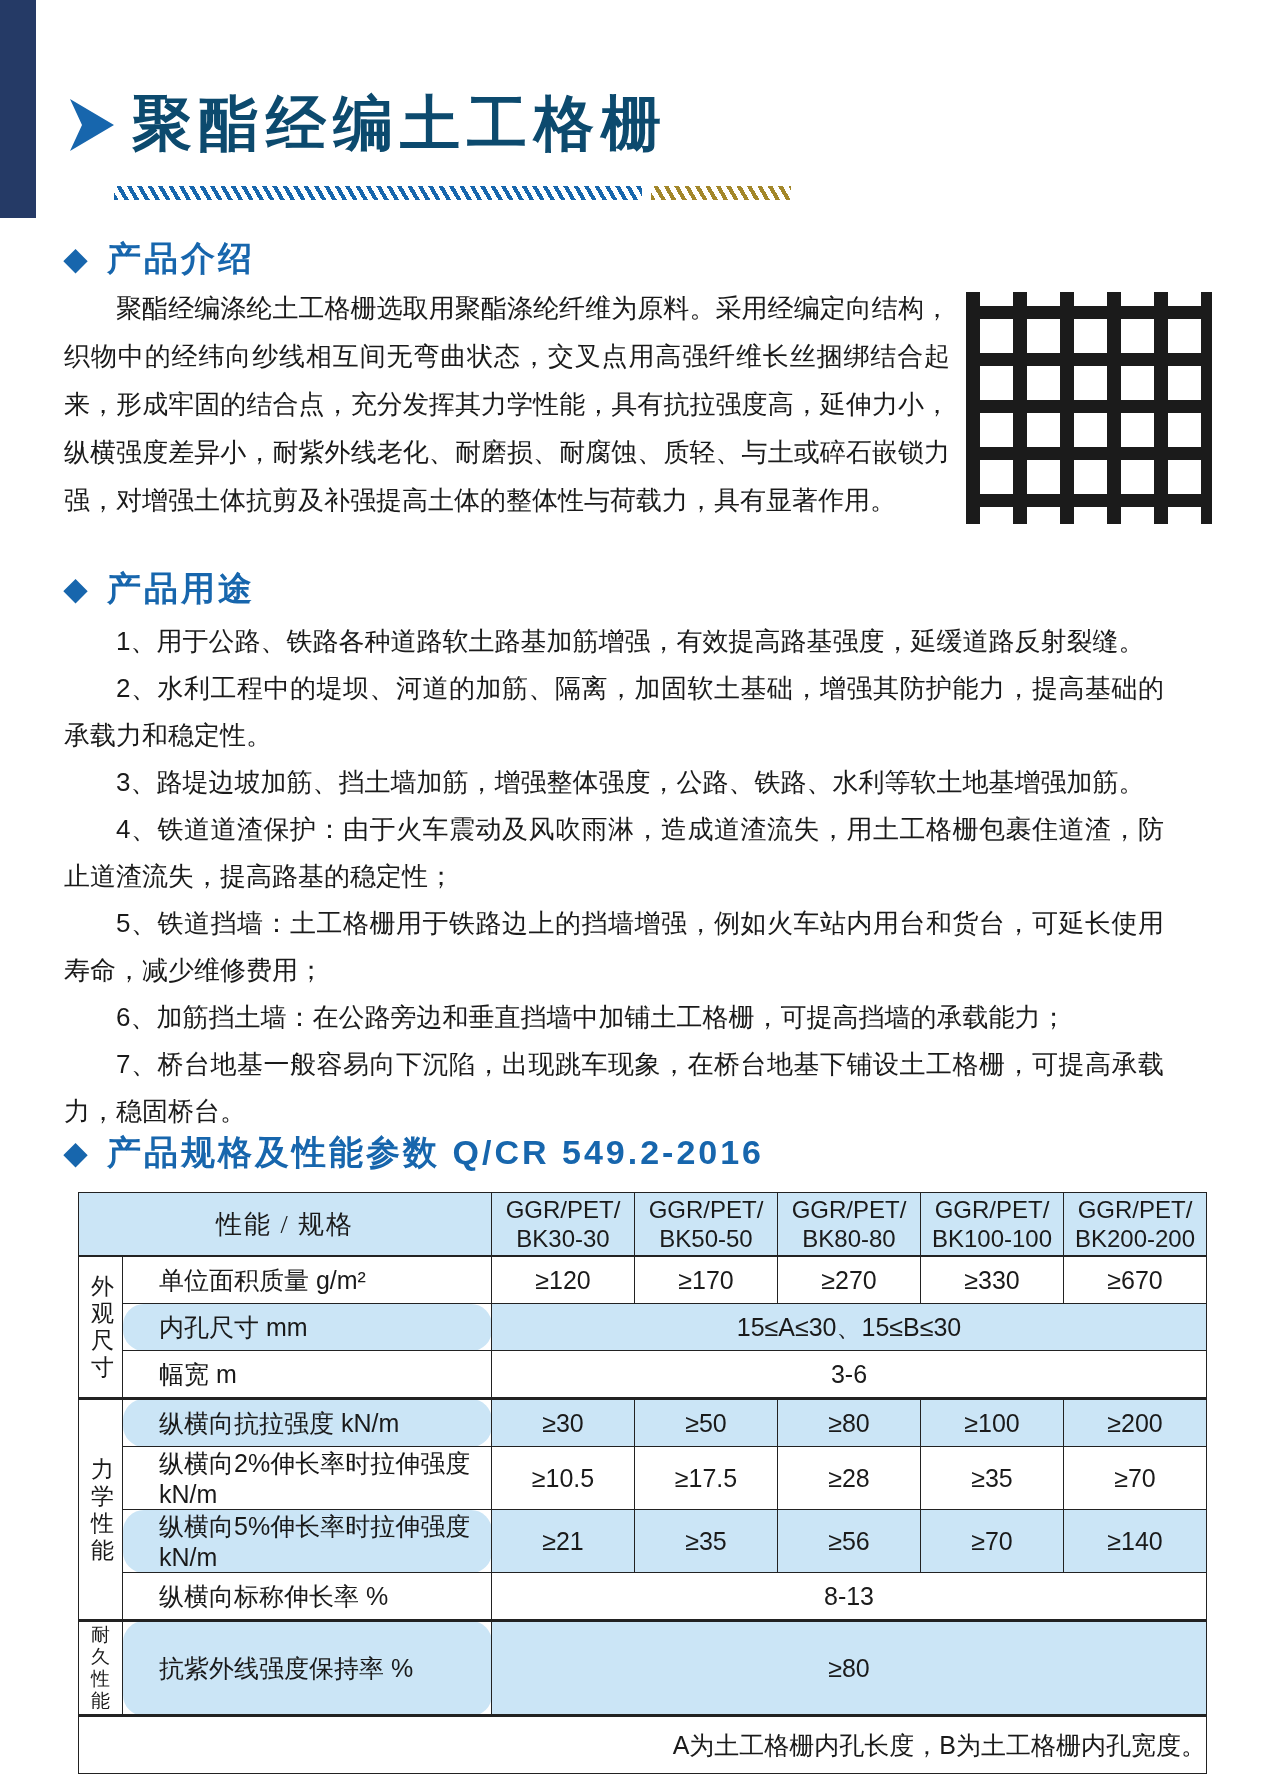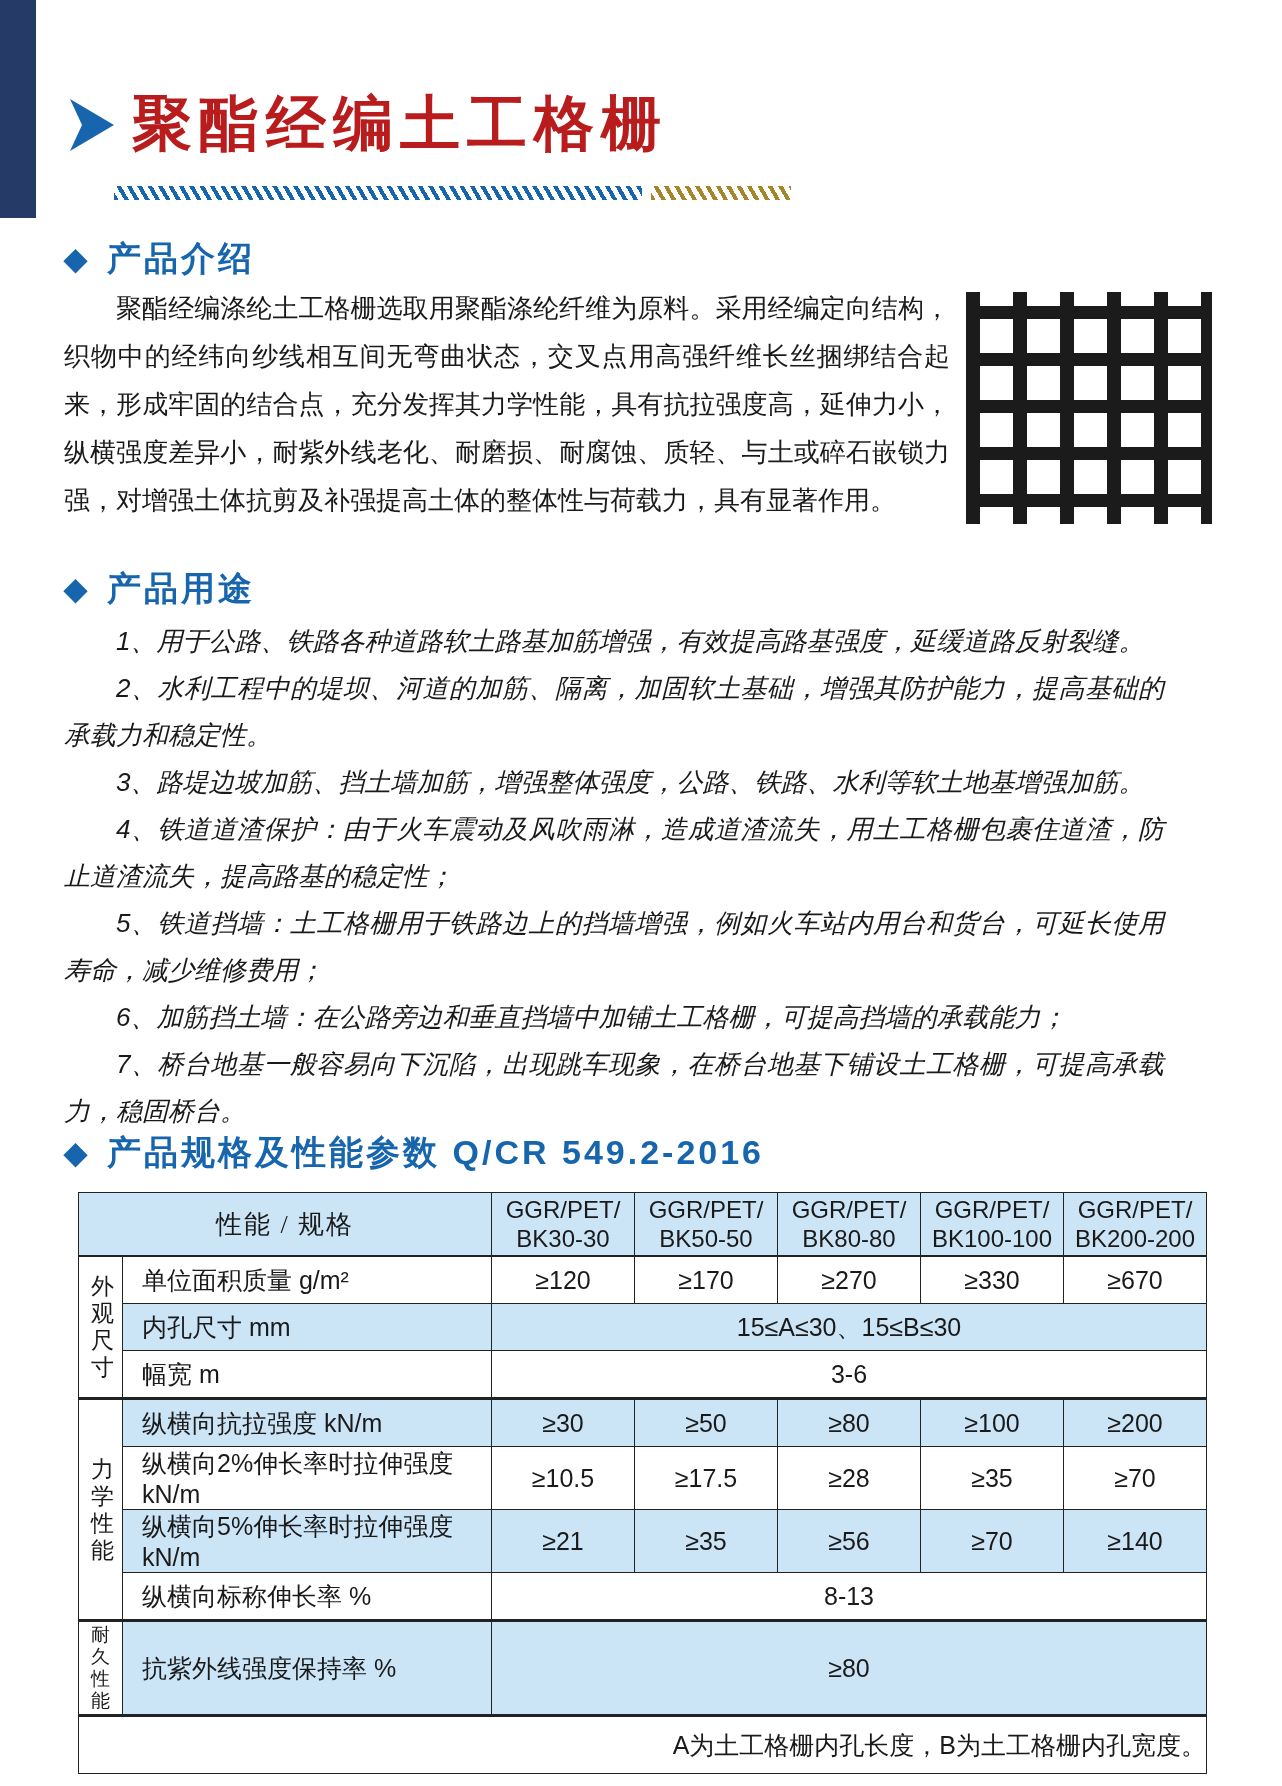--- a/index.html
+++ b/index.html
@@ -8,21 +8,21 @@
     font-family:"Liberation Sans",sans-serif;color:#1a1a1a;overflow:hidden;
   }
   
   .corner-bar{position:absolute;left:0;top:0;width:36px;height:218px;background:#253a66;}
 
   
   .title-row{position:absolute;left:68px;top:84px;display:flex;align-items:center;gap:16px;}
   .title-arrow{width:48px;height:56px;flex:0 0 auto;}
   .page-title{
     font-family:"Liberation Serif",serif;
-    font-size:60px;font-weight:bold;color:#b91c1c;letter-spacing:7px;white-space:nowrap;
+    font-size:60px;font-weight:bold;color:#0c4a6e;letter-spacing:7px;white-space:nowrap;
   }
 
   
   .divider{position:absolute;left:114px;top:186px;height:14px;display:flex;gap:9px;}
   .divider .seg-blue{width:528px;height:14px;
     background:repeating-linear-gradient(60deg,#1766ad 0 4px,#ffffff 4px 9px);}
   .divider .seg-gold{width:140px;height:14px;
     background:repeating-linear-gradient(60deg,#a3872a 0 4px,#ffffff 4px 9px);}
 
   
@@ -39,33 +39,33 @@
   .grid-photo{
     float:right;width:246px;height:232px;margin:8px 0 8px 16px;background:#ffffff;
     background-image:
       repeating-linear-gradient(180deg,#1b1b1b 0 13px,rgba(0,0,0,0) 13px 47px),
       repeating-linear-gradient(90deg,#1b1b1b 0 14px,rgba(0,0,0,0) 14px 47px);
     background-position:0 14px,0 0;
   }
   .intro-text{font-size:26px;line-height:48px;text-indent:2em;text-align:justify;}
 
   
-  .uses-wrap{position:absolute;left:64px;top:618px;width:1100px;font-style:italic;}
+  .uses-wrap{position:absolute;left:64px;top:618px;width:1100px;}
   .use-item{font-size:26px;line-height:47px;text-indent:2em;text-align:justify;}
 
   
   .spec-table{position:absolute;left:78px;top:1192px;width:1128px;
     border-collapse:collapse;table-layout:fixed;}
   .spec-table td{border:1px solid #222222;text-align:center;vertical-align:middle;
     font-size:25px;background:#ffffff;padding:0;height:46px;}
   .spec-table tr.shade td{background:#cbe5f6;}
   .spec-table td.group-cell{background:#ffffff !important;font-size:23px;line-height:27px;
     padding:2px 12px;word-break:break-all;}
   .spec-table td.group-cell.small{font-size:19px;line-height:22px;margin-left:36px;}
-  .spec-table td.label-cell{text-align:left;padding-left:19px;}
+  .spec-table td.label-cell{text-align:left;padding-left:36px;border-radius:21px;}
   .spec-table tr.header-row td{height:62px;font-size:24px;line-height:29px;border-bottom:2px solid #222;}
   .spec-table tr.header-row td.corner-cell{font-size:26px;letter-spacing:2px;font-family:Liberation Serif, serif;}
   .spec-table tr.group-start td{border-top:3px solid #222222;}
   .spec-table tr.foot-row td{border-top:3px solid #222222;text-align:right;
     padding-left:42px;height:56px;}
   .hdr-line{display:block;}
 </style>
 </head>
 <body>
 

